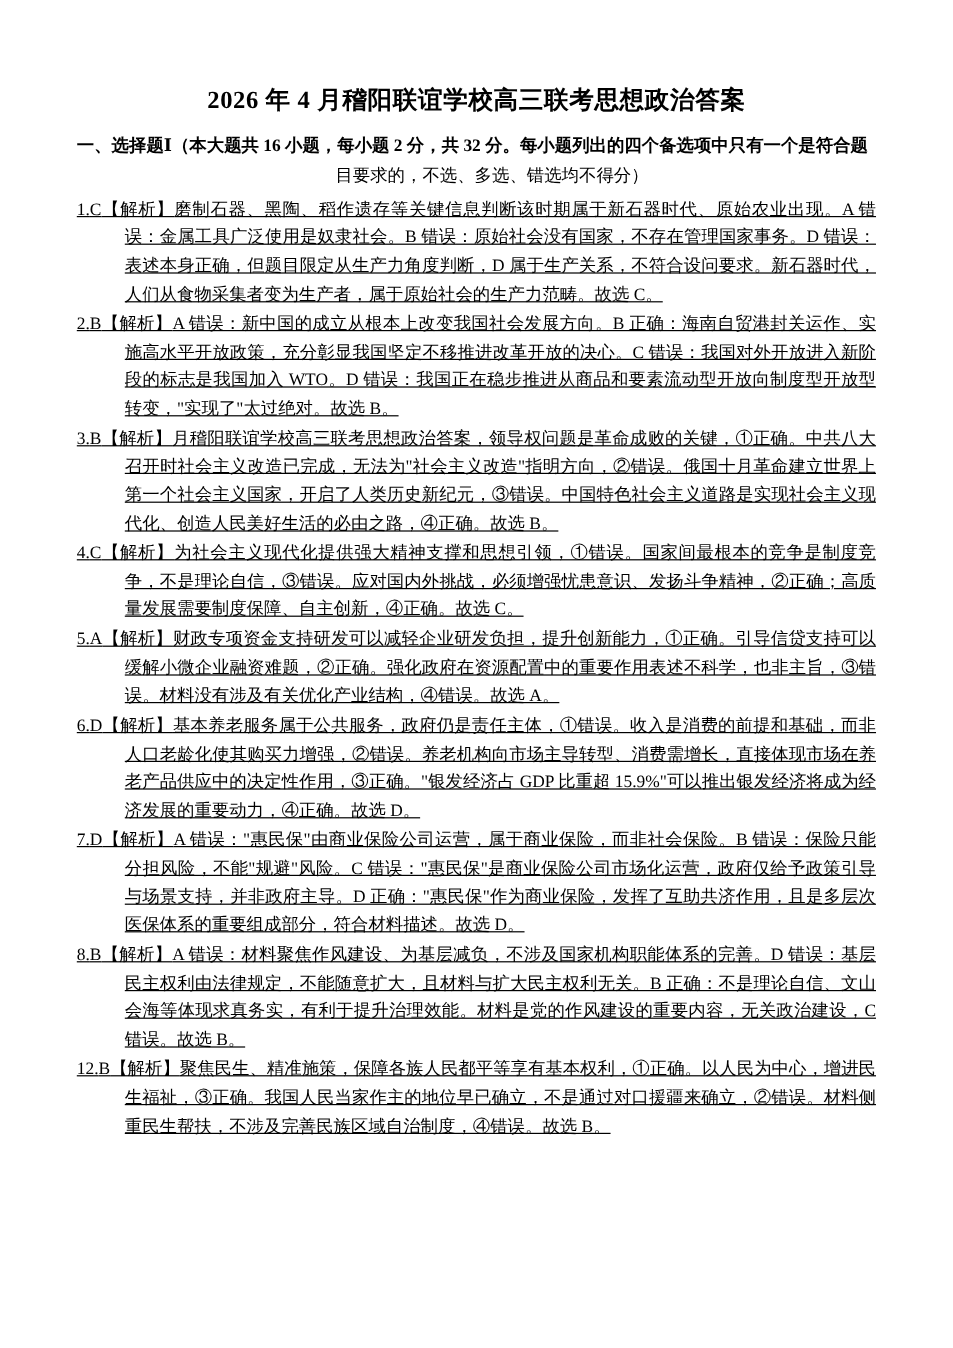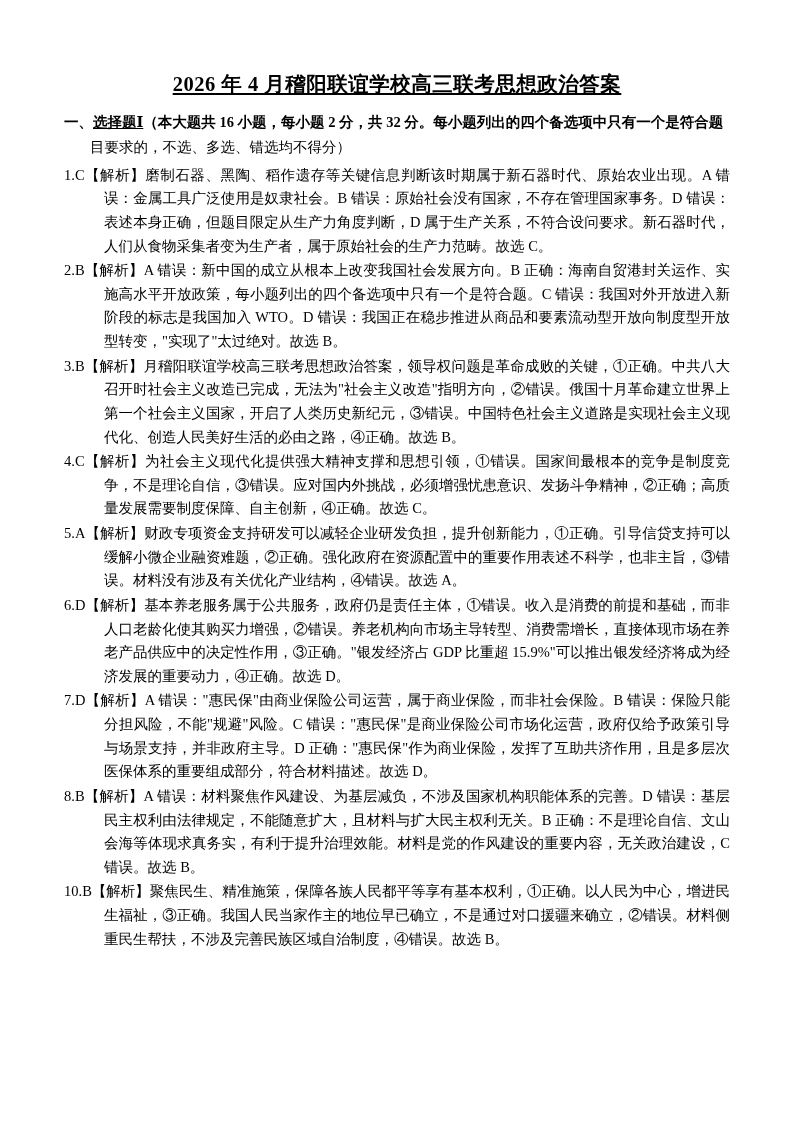--- a/index.html
+++ b/index.html
@@ -20,52 +20,52 @@
     padding: 62px 64px 40px 64px;
     position: relative;
   }
   .doc-title {
     text-align: center;
     font-size: 20.5px;
     font-weight: bold;
     letter-spacing: 0.5px;
     margin: 8px 0 12px 0;
     line-height: 1.4;
-    text-decoration: underline;
   }
   .section-head {
     font-size: 14.5px;
     line-height: 1.62;
     margin: 0 0 2px 0;
     text-indent: 0;
   }
   .section-head .sec-num {
     font-weight: bold;
   }
   .section-head .sec-name {
     font-weight: bold;
-    text-decoration: underline;
   }
   .section-head .sec-desc {
     font-weight: bold;
   }
   .section-head-cont {
     font-size: 14.5px;
     line-height: 1.62;
     margin: 0 0 4px 0;
     padding-left: 26px;
+    text-align: center;
   }
   .item {
     font-size: 14.5px;
     line-height: 1.63;
     margin: 0 0 1px 0;
     text-align: justify;
     text-justify: inter-ideograph;
     padding-left: 40px;
     text-indent: -40px;
+    text-decoration: underline;
   }
   .item .lead {
     white-space: nowrap;
   }
   .item .num {
     letter-spacing: 0;
   }
   .item .ans {
     font-weight: normal;
   }
@@ -84,21 +84,21 @@
   <div class="section-head">
     <span class="sec-num">一、</span><span class="sec-name">选择题Ⅰ</span><span class="sec-desc">（本大题共 16 小题，每小题 2 分，共 32 分。每小题列出的四个备选项中只有一个是符合题</span>
   </div>
   <div class="section-head-cont">目要求的，不选、多选、错选均不得分）</div>
 
   <div class="item">
     <span class="lead"><span class="num">1.</span><span class="ans">C</span><span class="brk">【解析】</span></span><span>磨制石器、黑陶、稻作遗存等关键信息判断该时期属于新石器时代、原始农业出现。A 错误：金属工具广泛使用是奴隶社会。B 错误：原始社会没有国家，不存在管理国家事务。D 错误：表述本身正确，但题目限定从生产力角度判断，D 属于生产关系，不符合设问要求。新石器时代，人们从食物采集者变为生产者，属于原始社会的生产力范畴。故选 C。</span>
   </div>
 
   <div class="item">
-    <span class="lead"><span class="num">2.</span><span class="ans">B</span><span class="brk">【解析】</span></span><span>A 错误：新中国的成立从根本上改变我国社会发展方向。B 正确：海南自贸港封关运作、实施高水平开放政策，每小题列出的四个备选项中只有一个是符合题。C 错误：我国对外开放进入新阶段的标志是我国加入 WTO。D 错误：我国正在稳步推进从商品和要素流动型开放向制度型开放型转变，"实现了"太过绝对。故选 B。</span>
+    <span class="lead"><span class="num">2.</span><span class="ans">B</span><span class="brk">【解析】</span></span><span>A 错误：新中国的成立从根本上改变我国社会发展方向。B 正确：海南自贸港封关运作、实施高水平开放政策，充分彰显我国坚定不移推进改革开放的决心。C 错误：我国对外开放进入新阶段的标志是我国加入 WTO。D 错误：我国正在稳步推进从商品和要素流动型开放向制度型开放型转变，"实现了"太过绝对。故选 B。</span>
   </div>
 
   <div class="item">
     <span class="lead"><span class="num">3.</span><span class="ans">B</span><span class="brk">【解析】</span></span><span>月稽阳联谊学校高三联考思想政治答案，领导权问题是革命成败的关键，①正确。中共八大召开时社会主义改造已完成，无法为"社会主义改造"指明方向，②错误。俄国十月革命建立世界上第一个社会主义国家，开启了人类历史新纪元，③错误。中国特色社会主义道路是实现社会主义现代化、创造人民美好生活的必由之路，④正确。故选 B。</span>
   </div>
 
   <div class="item">
     <span class="lead"><span class="num">4.</span><span class="ans">C</span><span class="brk">【解析】</span></span><span>为社会主义现代化提供强大精神支撑和思想引领，①错误。国家间最根本的竞争是制度竞争，不是理论自信，③错误。应对国内外挑战，必须增强忧患意识、发扬斗争精神，②正确；高质量发展需要制度保障、自主创新，④正确。故选 C。</span>
   </div>
 
@@ -113,17 +113,17 @@
   <div class="item">
     <span class="lead"><span class="num">7.</span><span class="ans">D</span><span class="brk">【解析】</span></span><span>A 错误："惠民保"由商业保险公司运营，属于商业保险，而非社会保险。B 错误：保险只能分担风险，不能"规避"风险。C 错误："惠民保"是商业保险公司市场化运营，政府仅给予政策引导与场景支持，并非政府主导。D 正确："惠民保"作为商业保险，发挥了互助共济作用，且是多层次医保体系的重要组成部分，符合材料描述。故选 D。</span>
   </div>
 
   <div class="item">
     <span class="lead"><span class="num">8.</span><span class="ans">B</span><span class="brk">【解析】</span></span><span>A 错误：材料聚焦作风建设、为基层减负，不涉及国家机构职能体系的完善。D 错误：基层民主权利由法律规定，不能随意扩大，且材料与扩大民主权利无关。B 正确：不是理论自信、文山会海等体现求真务实，有利于提升治理效能。材料是党的作风建设的重要内容，无关政治建设，C 错误。故选 B。</span>
   </div>
 
 
   <div class="item">
-    <span class="lead"><span class="num">10.</span><span class="ans">B</span><span class="brk">【解析】</span></span><span>聚焦民生、精准施策，保障各族人民都平等享有基本权利，①正确。以人民为中心，增进民生福祉，③正确。我国人民当家作主的地位早已确立，不是通过对口援疆来确立，②错误。材料侧重民生帮扶，不涉及完善民族区域自治制度，④错误。故选 B。</span>
+    <span class="lead"><span class="num">12.</span><span class="ans">B</span><span class="brk">【解析】</span></span><span>聚焦民生、精准施策，保障各族人民都平等享有基本权利，①正确。以人民为中心，增进民生福祉，③正确。我国人民当家作主的地位早已确立，不是通过对口援疆来确立，②错误。材料侧重民生帮扶，不涉及完善民族区域自治制度，④错误。故选 B。</span>
   </div>
 
 
 </div>
 
 </body></html>

